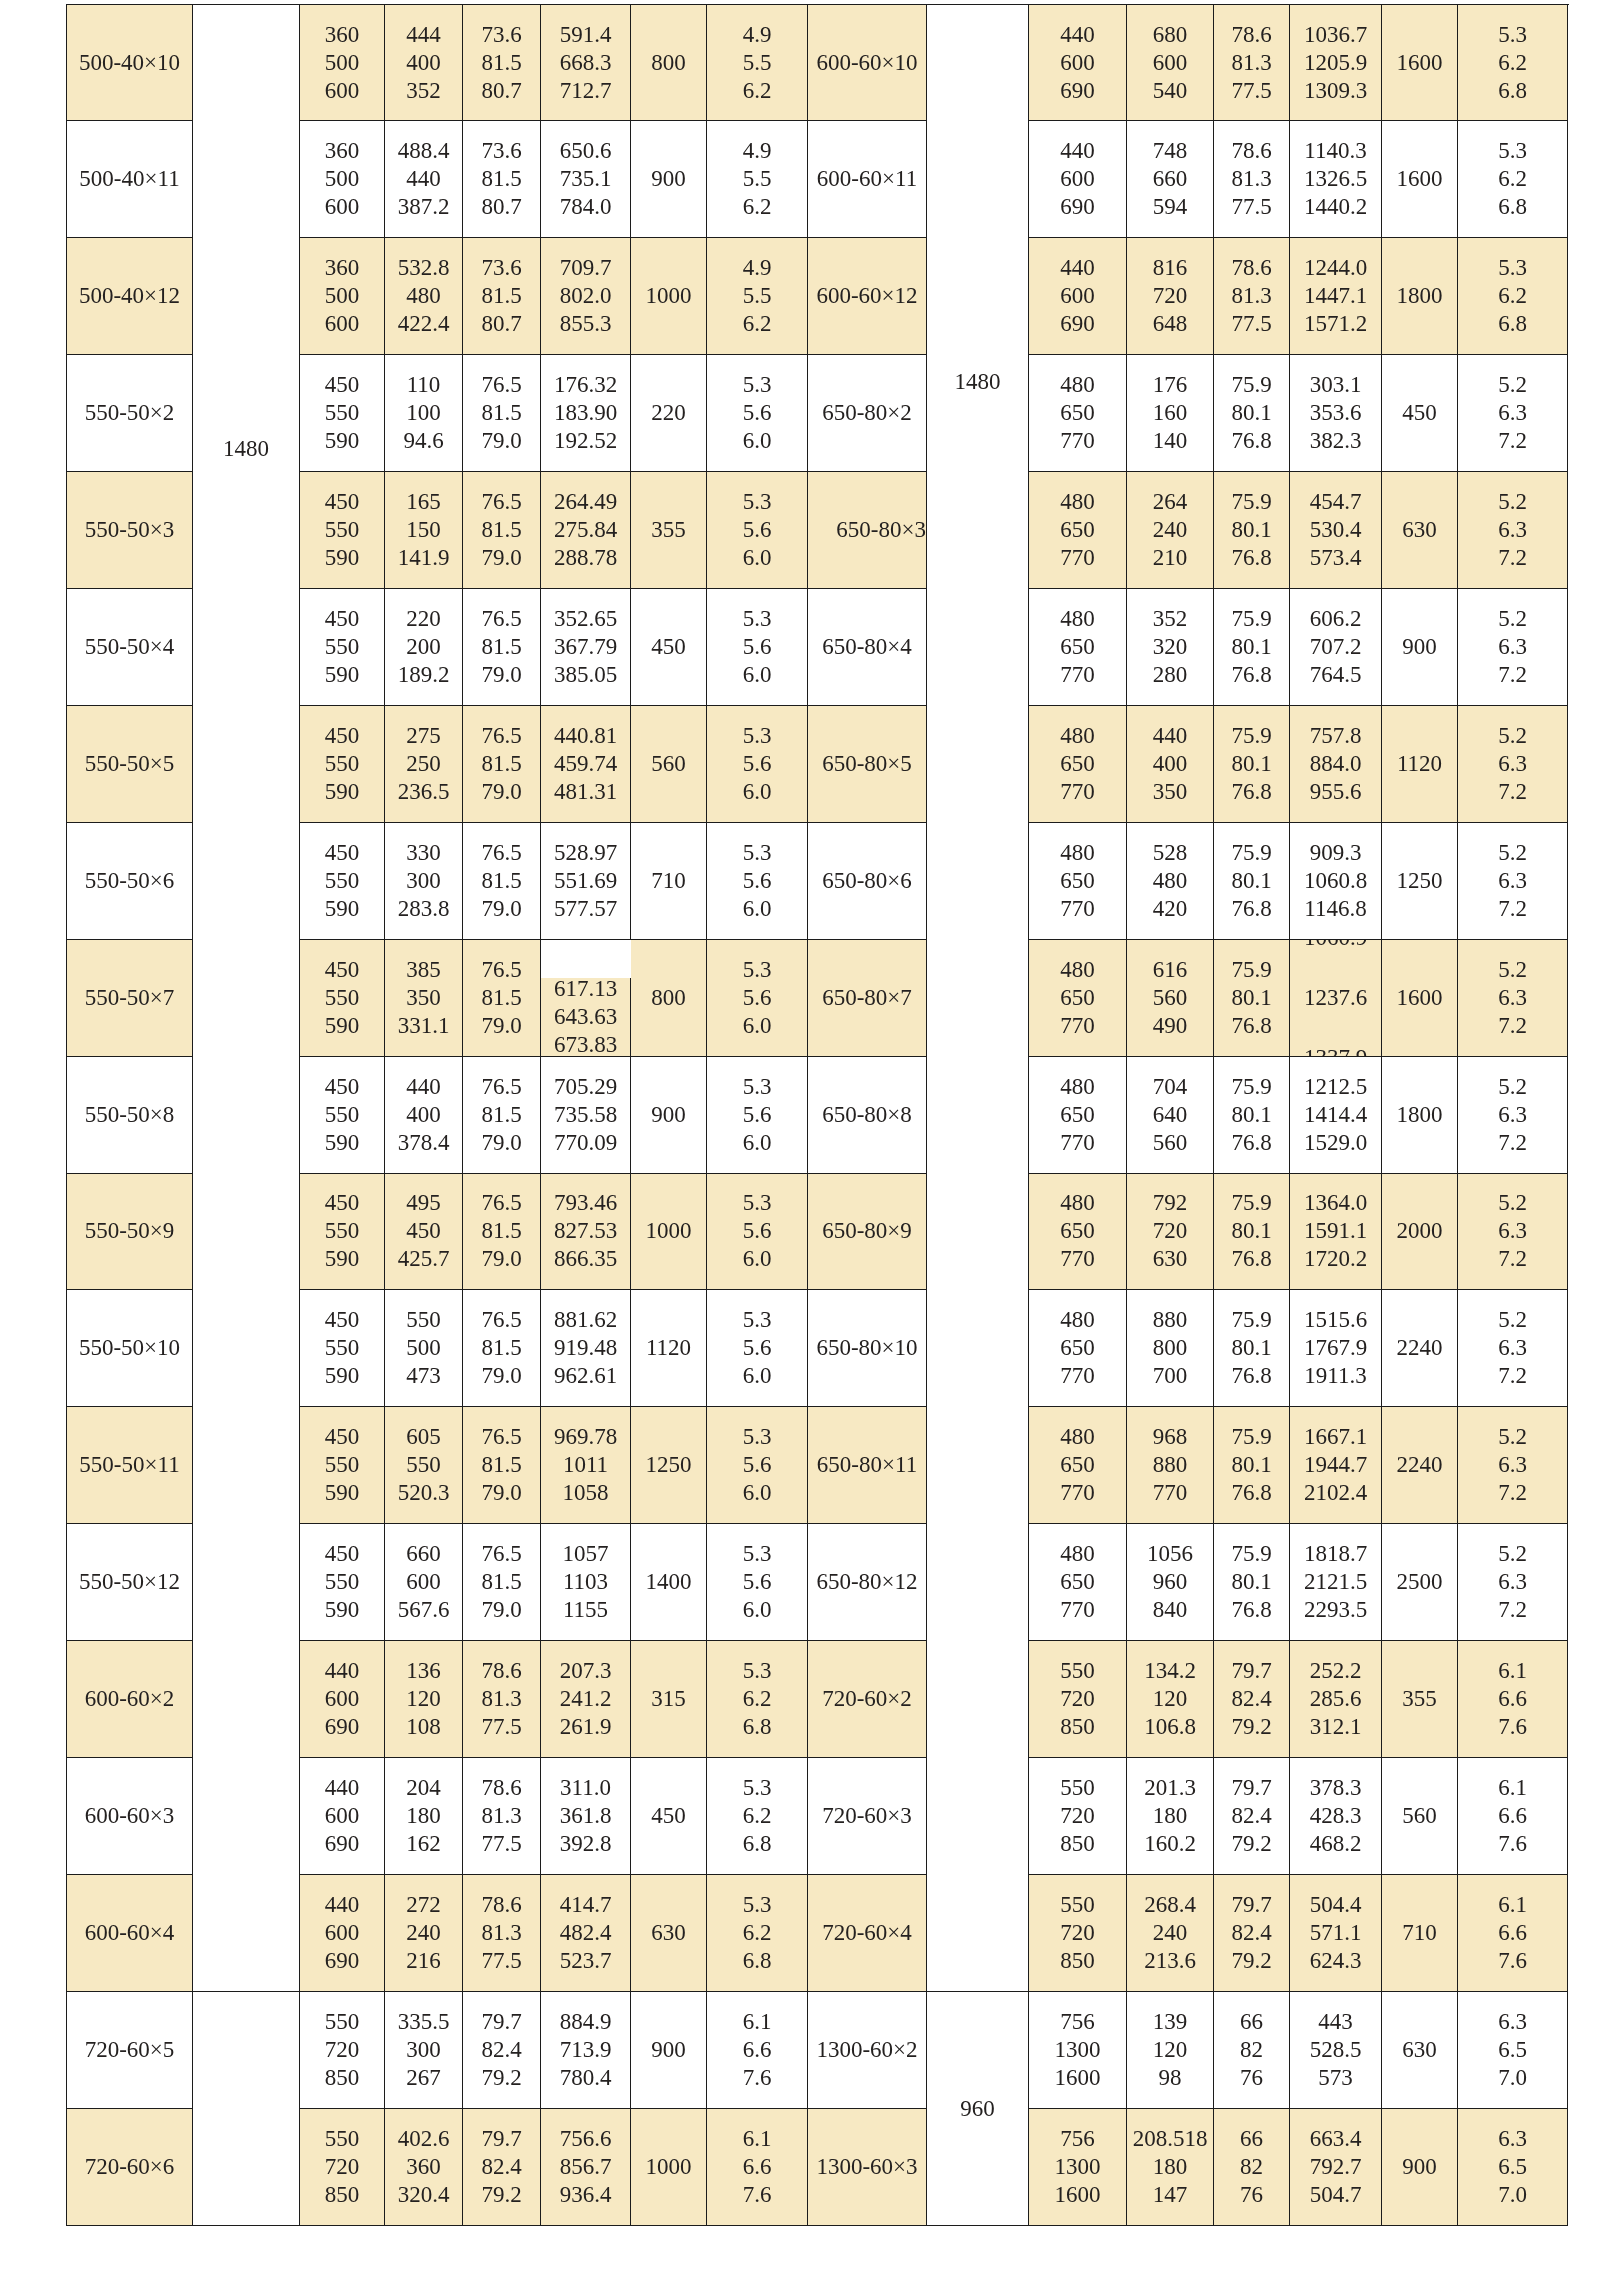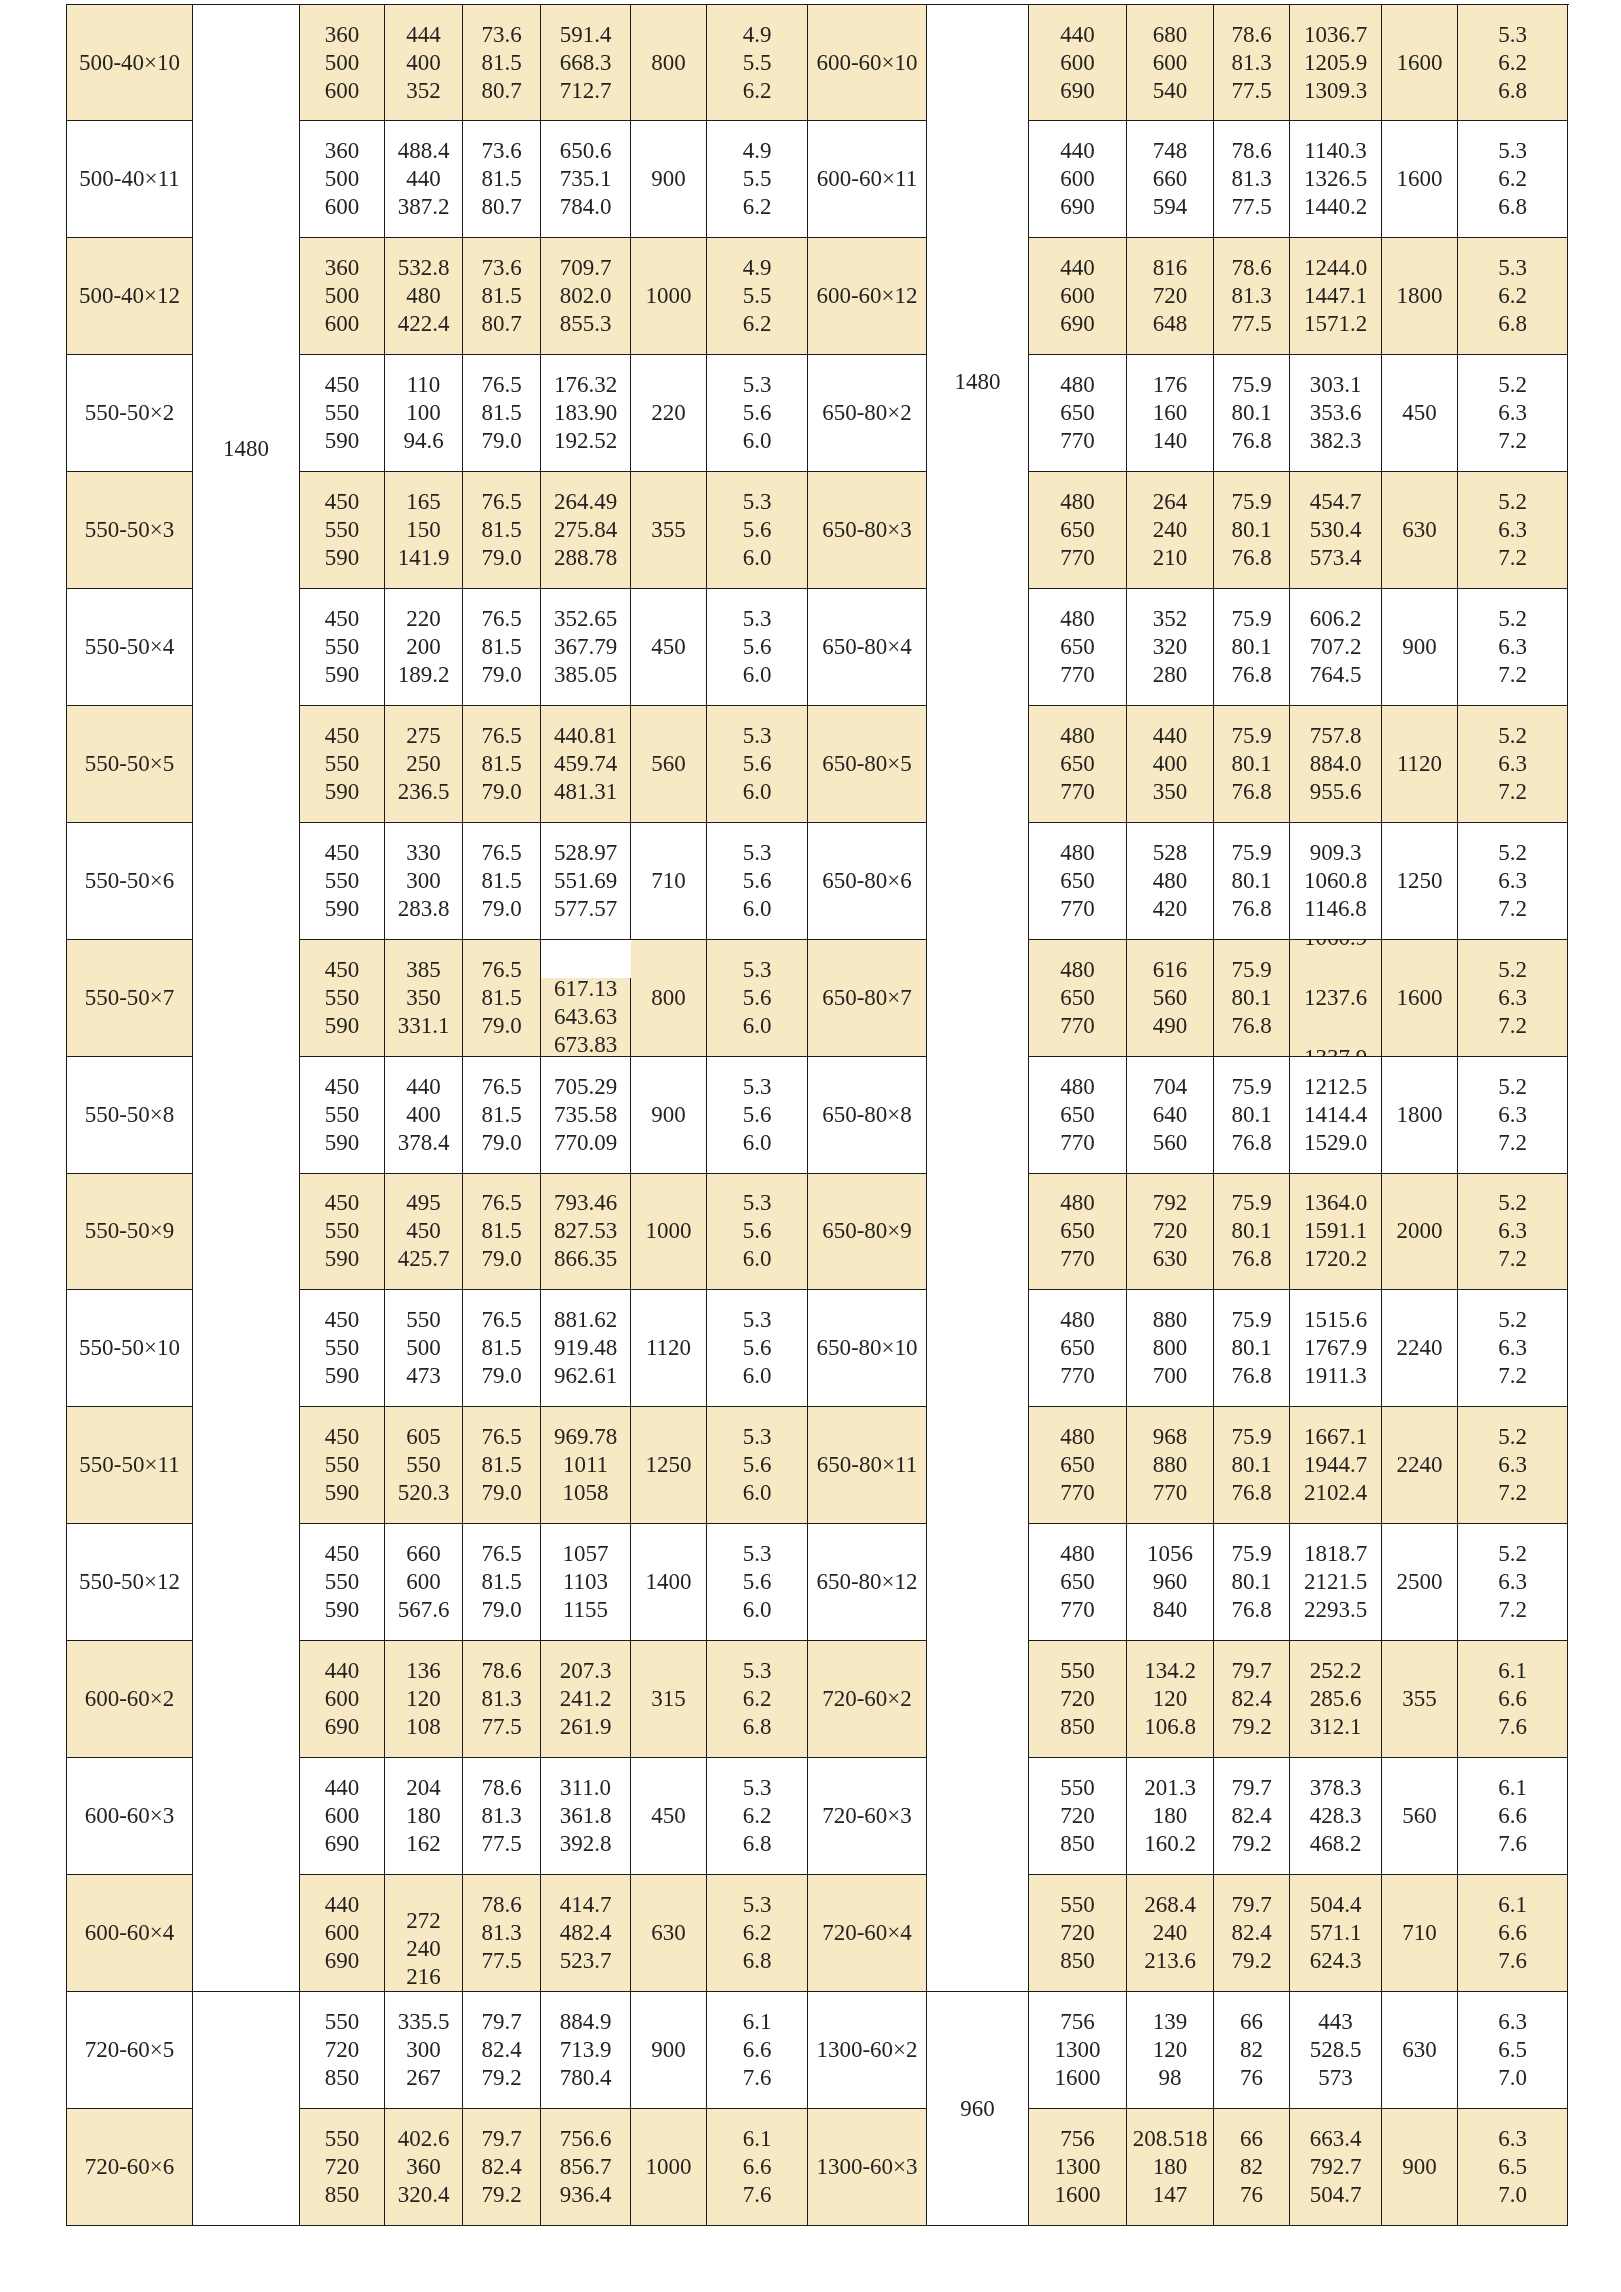--- a/index.html
+++ b/index.html
@@ -549,21 +549,21 @@
         <div class="line">450</div>
       </div>
       <div class="cell cream" style="grid-area: 17 / 1;">
         <div class="line">600-60×4</div>
       </div>
       <div class="cell cream" style="grid-area: 17 / 3;">
         <div class="line">440</div>
         <div class="line">600</div>
         <div class="line">690</div>
       </div>
-      <div class="cell cream" style="grid-area: 17 / 4; justify-content: flex-end;">
+      <div class="cell cream" style="grid-area: 17 / 4;">
         <div class="line">272</div>
         <div class="line">240</div>
         <div class="line">216</div>
       </div>
       <div class="cell cream" style="grid-area: 17 / 5;">
         <div class="line">78.6</div>
         <div class="line">81.3</div>
         <div class="line">77.5</div>
       </div>
       <div class="cell cream" style="grid-area: 17 / 6;">
@@ -758,21 +758,21 @@
         <div class="line">382.3</div>
       </div>
       <div class="cell plain" style="grid-area: 4 / 16;">
         <div class="line">5.2</div>
         <div class="line">6.3</div>
         <div class="line">7.2</div>
       </div>
       <div class="cell plain" style="grid-area: 4 / 15;">
         <div class="line">450</div>
       </div>
-      <div class="cell cream" style="grid-area: 5 / 9;">
+      <div class="cell cream" style="grid-area: 5 / 9; align-items: flex-end;">
         <div class="line">650-80×3</div>
       </div>
       <div class="cell cream" style="grid-area: 5 / 11;">
         <div class="line">480</div>
         <div class="line">650</div>
         <div class="line">770</div>
       </div>
       <div class="cell cream" style="grid-area: 5 / 12;">
         <div class="line">264</div>
         <div class="line">240</div>

